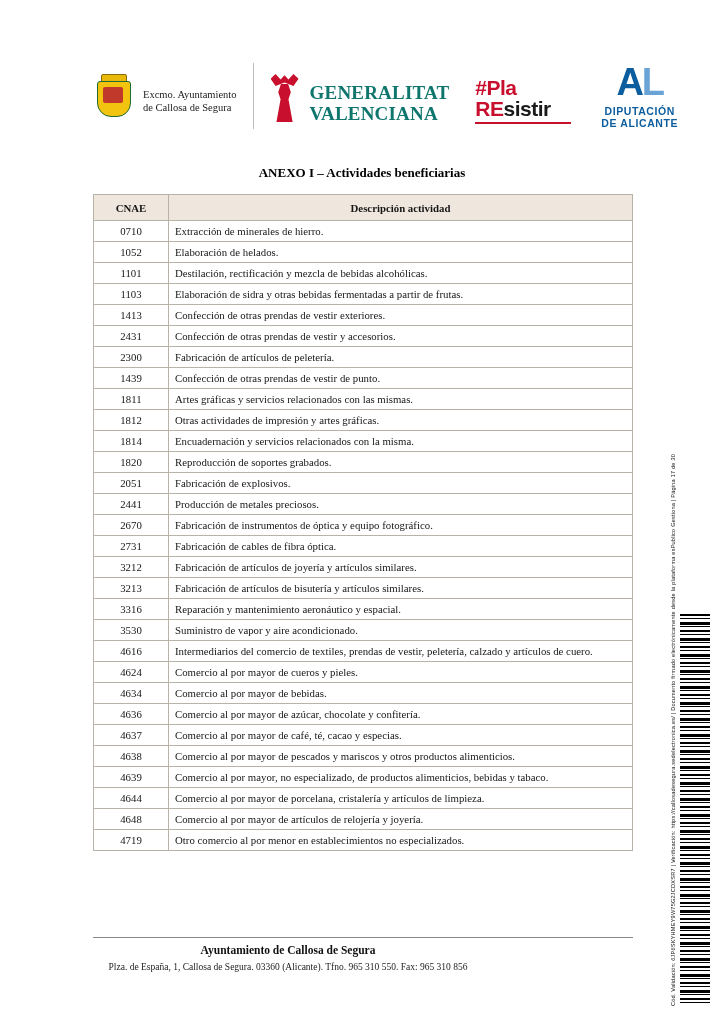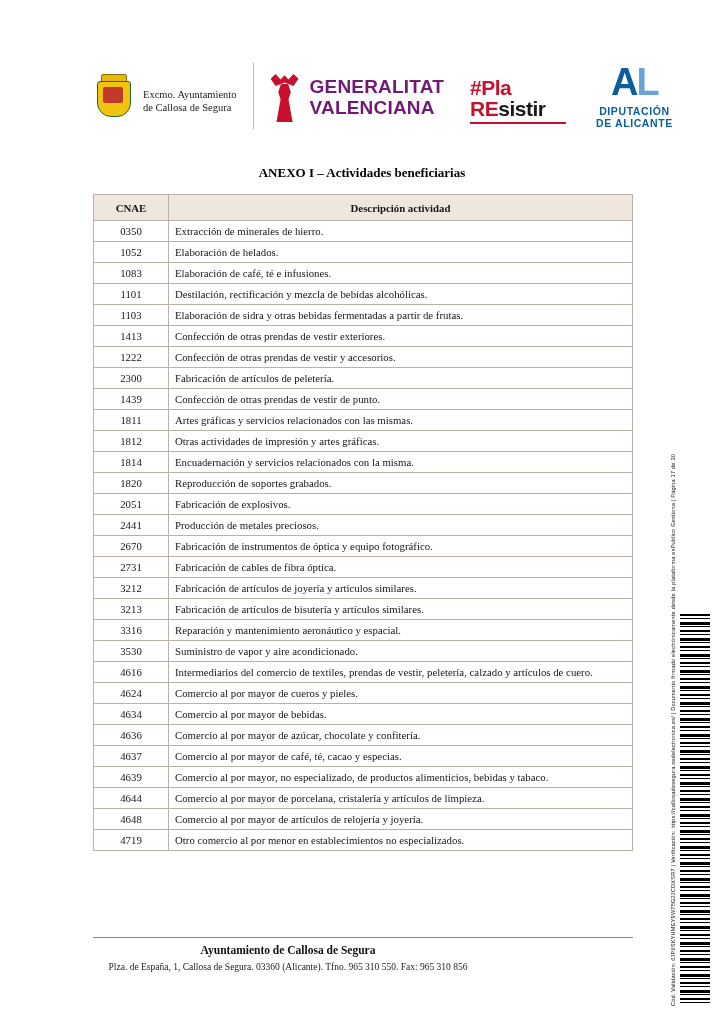--- a/index.html
+++ b/index.html
@@ -102,27 +102,27 @@
     clip-path: polygon(0% 40%, 18% 0%, 36% 45%, 50% 10%, 64% 45%, 82% 0%, 100% 40%, 82% 100%, 50% 70%, 18% 100%);
   }
   .gva-mark .figure {
     position: absolute;
     left: 8px; top: 12px;
     width: 18px; height: 38px;
     background: #c8102e;
     clip-path: polygon(30% 0%, 70% 0%, 85% 22%, 72% 40%, 95% 100%, 5% 100%, 28% 40%, 15% 22%);
   }
   .gva-text {
-    font-family: Liberation Sans, sans-serif;
-    font-weight: bold;
-    color: #701a75;
+    font-family: Liberation Serif, serif;
+    font-weight: bold;
+    color: #0f766e;
     font-size: 19px;
     line-height: 21px;
     letter-spacing: 0.2px;
-    margin-top: 4px;
+    margin-top: 10px;
   }
 
   
   .pla {
     margin-left: 26px;
     margin-top: 16px;
     font-family: "Liberation Sans", sans-serif;
     line-height: 1;
   }
   .pla .l1 {
@@ -335,45 +335,41 @@
   <div class="table-wrap">
     <table class="cnae">
       <thead>
         <tr>
           <th class="code">CNAE</th>
           <th>Descripción actividad</th>
         </tr>
       </thead>
       <tbody id="tbody">
           <tr>
-            <td class="code">0350</td>
+            <td class="code">0710</td>
             <td class="desc">Extracción de minerales de hierro.</td>
           </tr>
           <tr>
             <td class="code">1052</td>
             <td class="desc">Elaboración de helados.</td>
           </tr>
           <tr>
-            <td class="code">1083</td>
-            <td class="desc">Elaboración de café, té e infusiones.</td>
-          </tr>
-          <tr>
             <td class="code">1101</td>
             <td class="desc">Destilación, rectificación y mezcla de bebidas alcohólicas.</td>
           </tr>
           <tr>
             <td class="code">1103</td>
             <td class="desc">Elaboración de sidra y otras bebidas fermentadas a partir de frutas.</td>
           </tr>
           <tr>
             <td class="code">1413</td>
             <td class="desc">Confección de otras prendas de vestir exteriores.</td>
           </tr>
           <tr>
-            <td class="code">1222</td>
+            <td class="code">2431</td>
             <td class="desc">Confección de otras prendas de vestir y accesorios.</td>
           </tr>
           <tr>
             <td class="code">2300</td>
             <td class="desc">Fabricación de artículos de peletería.</td>
           </tr>
           <tr>
             <td class="code">1439</td>
             <td class="desc">Confección de otras prendas de vestir de punto.</td>
           </tr>
@@ -437,20 +433,24 @@
             <td class="code">4634</td>
             <td class="desc">Comercio al por mayor de bebidas.</td>
           </tr>
           <tr>
             <td class="code">4636</td>
             <td class="desc">Comercio al por mayor de azúcar, chocolate y confitería.</td>
           </tr>
           <tr>
             <td class="code">4637</td>
             <td class="desc">Comercio al por mayor de café, té, cacao y especias.</td>
+          </tr>
+          <tr>
+            <td class="code">4638</td>
+            <td class="desc">Comercio al por mayor de pescados y mariscos y otros productos alimenticios.</td>
           </tr>
           <tr>
             <td class="code">4639</td>
             <td class="desc">Comercio al por mayor, no especializado, de productos alimenticios, bebidas y tabaco.</td>
           </tr>
           <tr>
             <td class="code">4644</td>
             <td class="desc">Comercio al por mayor de porcelana, cristalería y artículos de limpieza.</td>
           </tr>
           <tr>

